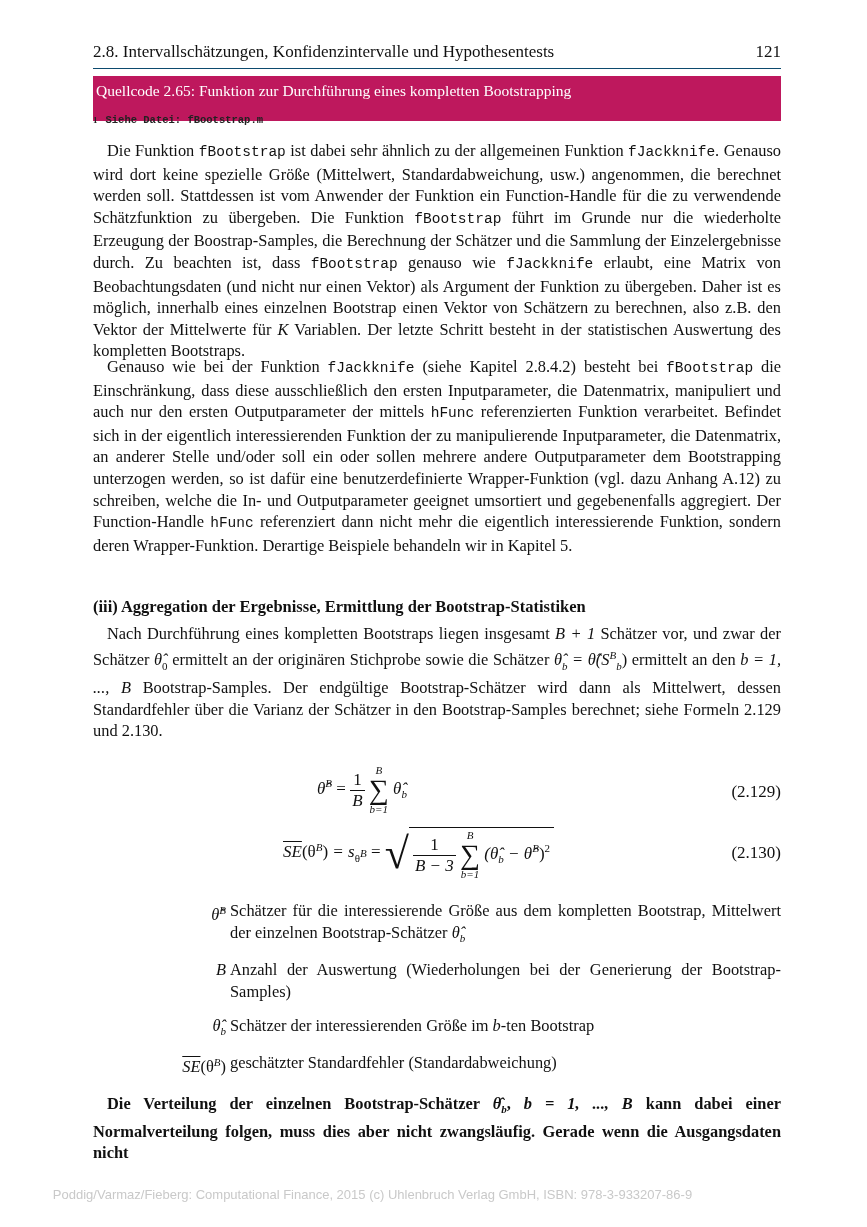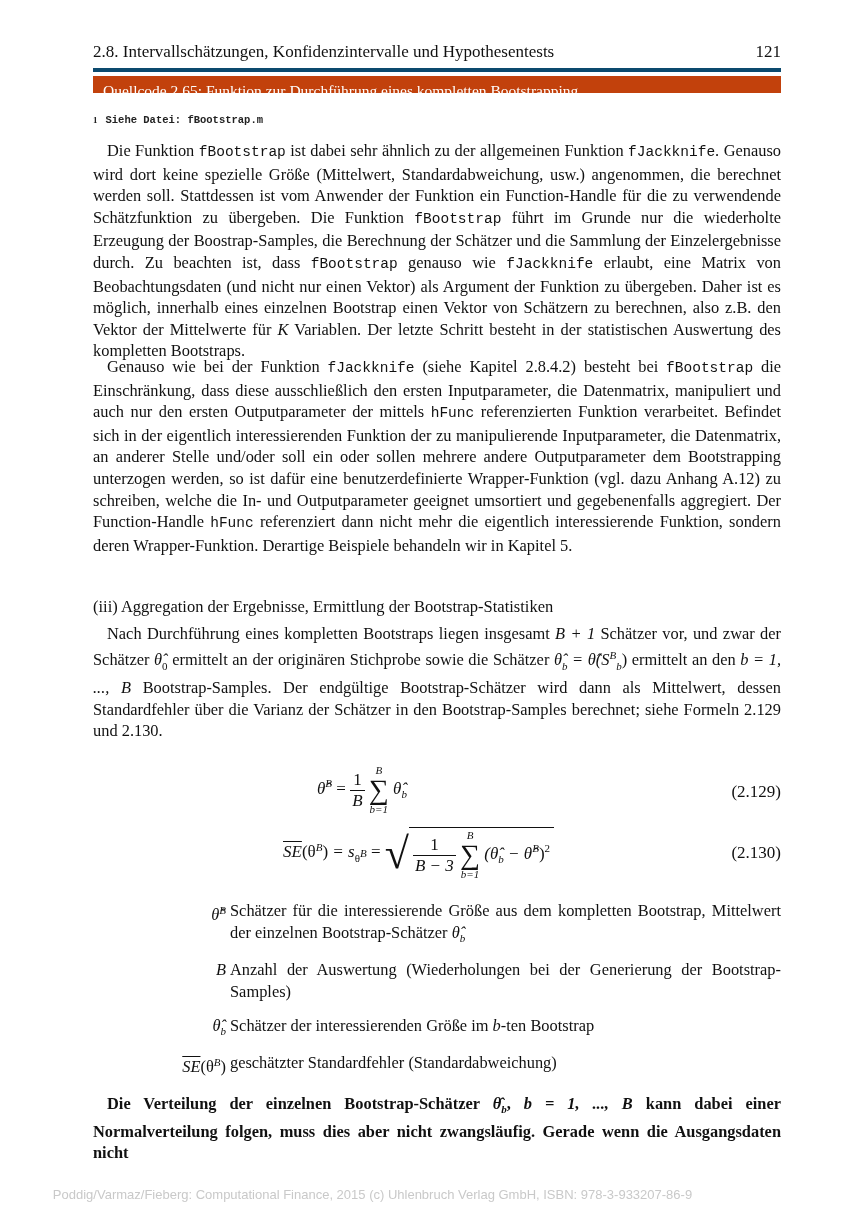--- a/index.html
+++ b/index.html
@@ -1,32 +1,32 @@
 <!DOCTYPE html>
 <html><head>
 <meta charset="utf-8">
 <style>
   html, body { margin: 0; padding: 0; background: #ffffff; }
   body { width: 867px; height: 1227px; position: relative; overflow: hidden;
          font-family: "Liberation Serif", "DejaVu Serif", serif; color: #111; }
   .page { position: absolute; left: 93px; top: 0; width: 688px; }
   .running-head { position: absolute; top: 42px; left: 0; width: 688px; font-size: 17px;
                   display: flex; justify-content: space-between; padding-bottom: 4px;
-                  border-bottom: 4px solid #0c4a6e; height: 22px; }
-  .caption-bar { position: absolute; top: 76px; left: 0; width: 688px; height: 17px;
-                 background: #c2410c; color: #fff; font-size: 15.5px; line-height: 30px;
-                 padding-left: 10px; box-sizing: border-box; }
+                  border-bottom: 1px solid #0c4a6e; height: 22px; }
+  .caption-bar { position: absolute; top: 76px; left: 0; width: 688px; height: 45px;
+                 background: #be185d; color: #fff; font-size: 15.5px; line-height: 30px;
+                 padding-left: 3px; box-sizing: border-box; }
   .code-line { position: absolute; top: 114px; left: 0; font-family: "Liberation Mono", "DejaVu Sans Mono", monospace;
                font-size: 10.5px; color: #222; font-weight: bold; }
   .code-line .ln { font-family: "Liberation Serif", serif; font-size: 9px; margin-right: 8px; }
   .para { position: absolute; left: 0; width: 688px; font-size: 16.4px; line-height: 21.6px;
           text-align: justify; }
   .para .indent { display: inline-block; width: 14px; }
   code { font-family: "Liberation Mono", "DejaVu Sans Mono", monospace; font-size: 14.5px; }
-  .heading { position: absolute; left: 0; top: 597px; font-size: 16.5px; font-weight: normal; }
+  .heading { position: absolute; left: 0; top: 597px; font-size: 16.5px; font-weight: bold; }
   i { font-style: italic; }
   .eq { position: absolute; left: 0; width: 688px; font-size: 17px; }
   .eq .num { position: absolute; right: 0; }
   .eq .body { position: absolute; }
   .frac { display: inline-block; vertical-align: middle; text-align: center; }
   .frac span { display: block; padding: 0 2px; }
   .frac .top { border-bottom: 1px solid #111; }
   .sum { display: inline-block; vertical-align: middle; text-align: center; line-height: 1; }
   .sum .sig { font-size: 28px; display: block; }
   .sum .lim { font-size: 11px; font-style: italic; display: block; }

